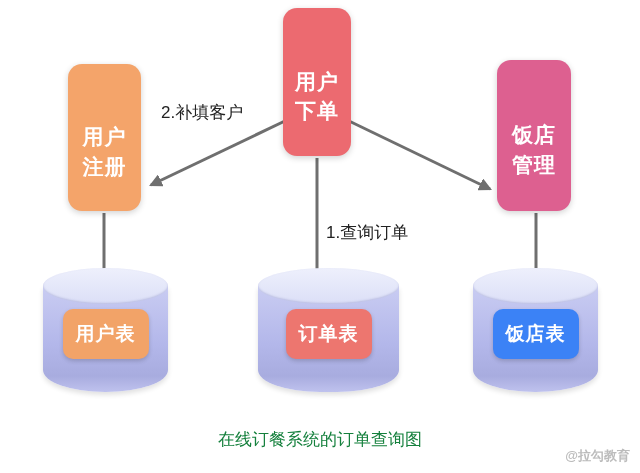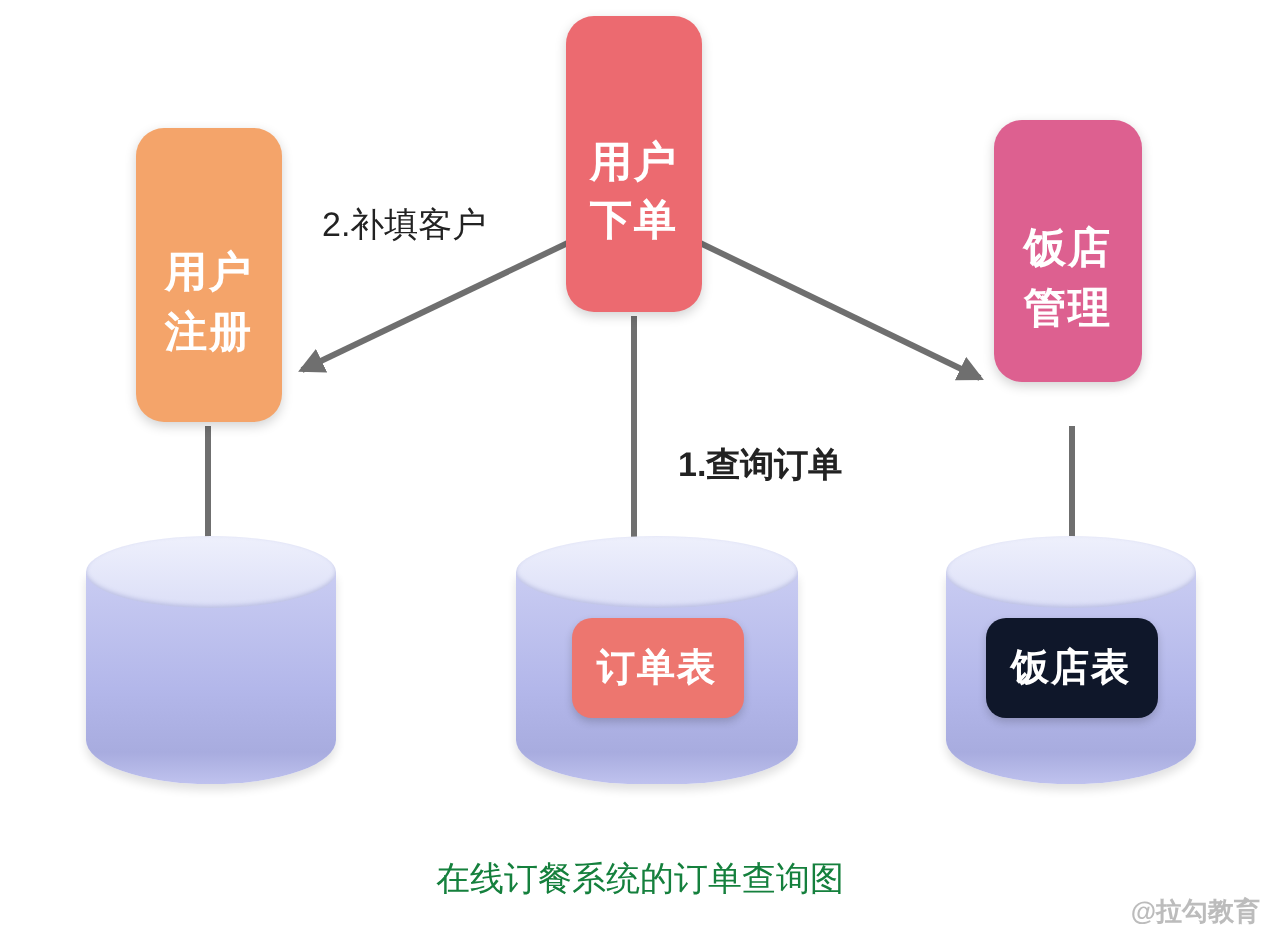--- a/index.html
+++ b/index.html
@@ -35,21 +35,21 @@
     font-weight: bold;
     font-size: 21px;
     line-height: 1.4;
     text-align: center;
     white-space: pre-line;
     letter-spacing: 1px;
     margin-top: 28px;
   }
   .n-register { left: 68px;  top: 64px; width: 73px; height: 147px; }
   .n-order    { left: 283px; top: 8px;  width: 68px; height: 148px; }
-  .n-restaurant { left: 497px; top: 60px; width: 74px; height: 131px; }
+  .n-restaurant { left: 497px; top: 60px; width: 74px; height: 151px; }
 
   
   .cyl {
     position: absolute;
     width: 125px;
     height: 124px;
     top: 268px;
   }
   .c-left   { left: 43px; }
   .c-center { left: 258px; padding-left: 16px; }
@@ -93,21 +93,21 @@
   
   .edge-label {
     position: absolute;
     font-size: 17px;
     color: #222222;
     font-weight: 500;
     white-space: nowrap;
   }
   .el-customer  { left: 161px; top: 101px; }
   .el-restaurant{ left: 377px; top: 101px; }
-  .el-query     { left: 339px; top: 221px; font-weight: bold; }
+  .el-query     { left: 326px; top: 221px; }
 
   .caption {
     position: absolute;
     left: 0;
     top: 428px;
     width: 100%;
     text-align: center;
     font-size: 17px;
     color: #15803d;
   }
@@ -152,34 +152,37 @@
     <span class="node-label">饭店
 管理</span>
   </div>
 
   <div class="edge-label el-customer">2.补填客户</div>
   <div class="edge-label el-query">1.查询订单</div>
 
   <div class="cyl c-left">
     <div class="cyl-body"></div>
     <div class="cyl-top"></div>
+    <div class="ds-label" style="background: rgb(242, 163, 104);">
+      <span class="ds-text">用户表</span>
+    </div>
   </div>
 
   <div class="cyl c-center">
     <div class="cyl-body"></div>
     <div class="cyl-top"></div>
     <div class="ds-label" style="background: rgb(237, 118, 111);">
       <span class="ds-text">订单表</span>
     </div>
   </div>
 
   <div class="cyl c-right">
     <div class="cyl-body"></div>
     <div class="cyl-top"></div>
-    <div class="ds-label" style="background: #0f172a; text-align: right;">
+    <div class="ds-label" style="background: #3b82f6; text-align: right;">
       <span class="ds-text">饭店表</span>
     </div>
   </div>
 
   <div class="caption">在线订餐系统的订单查询图</div>
   <div class="watermark">@拉勾教育</div>
 
 </div>
 
 </body></html>

